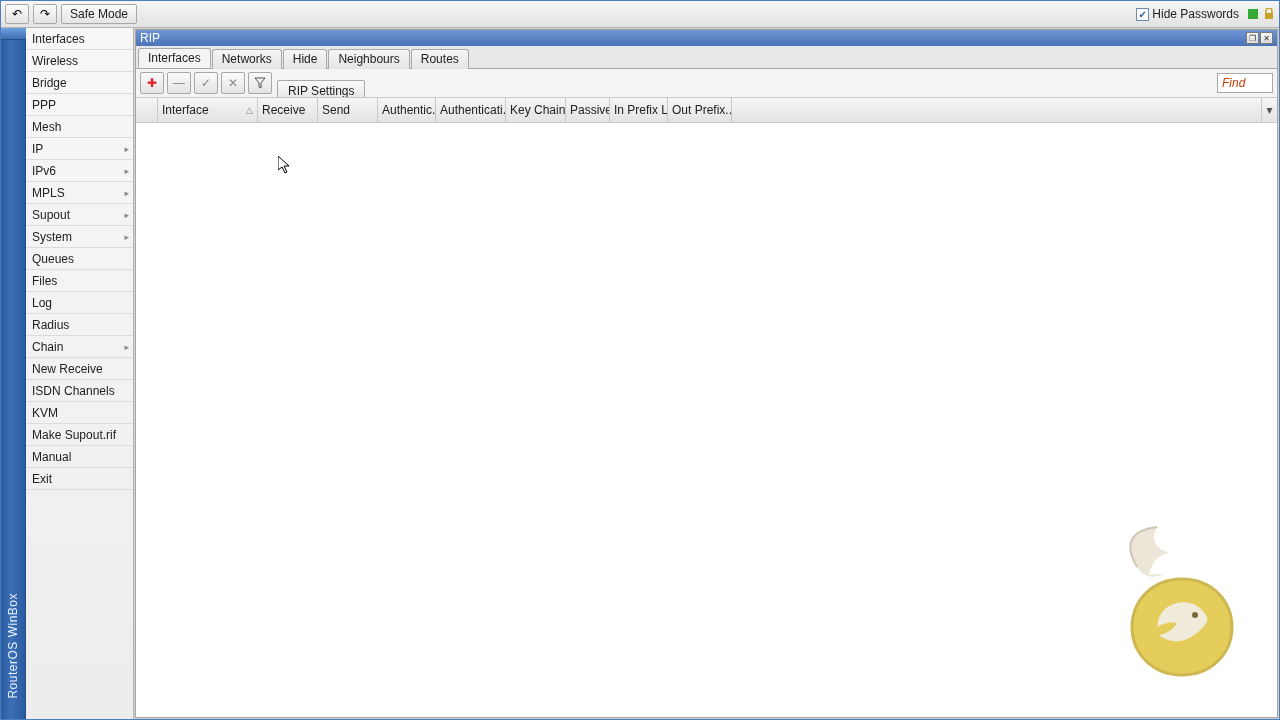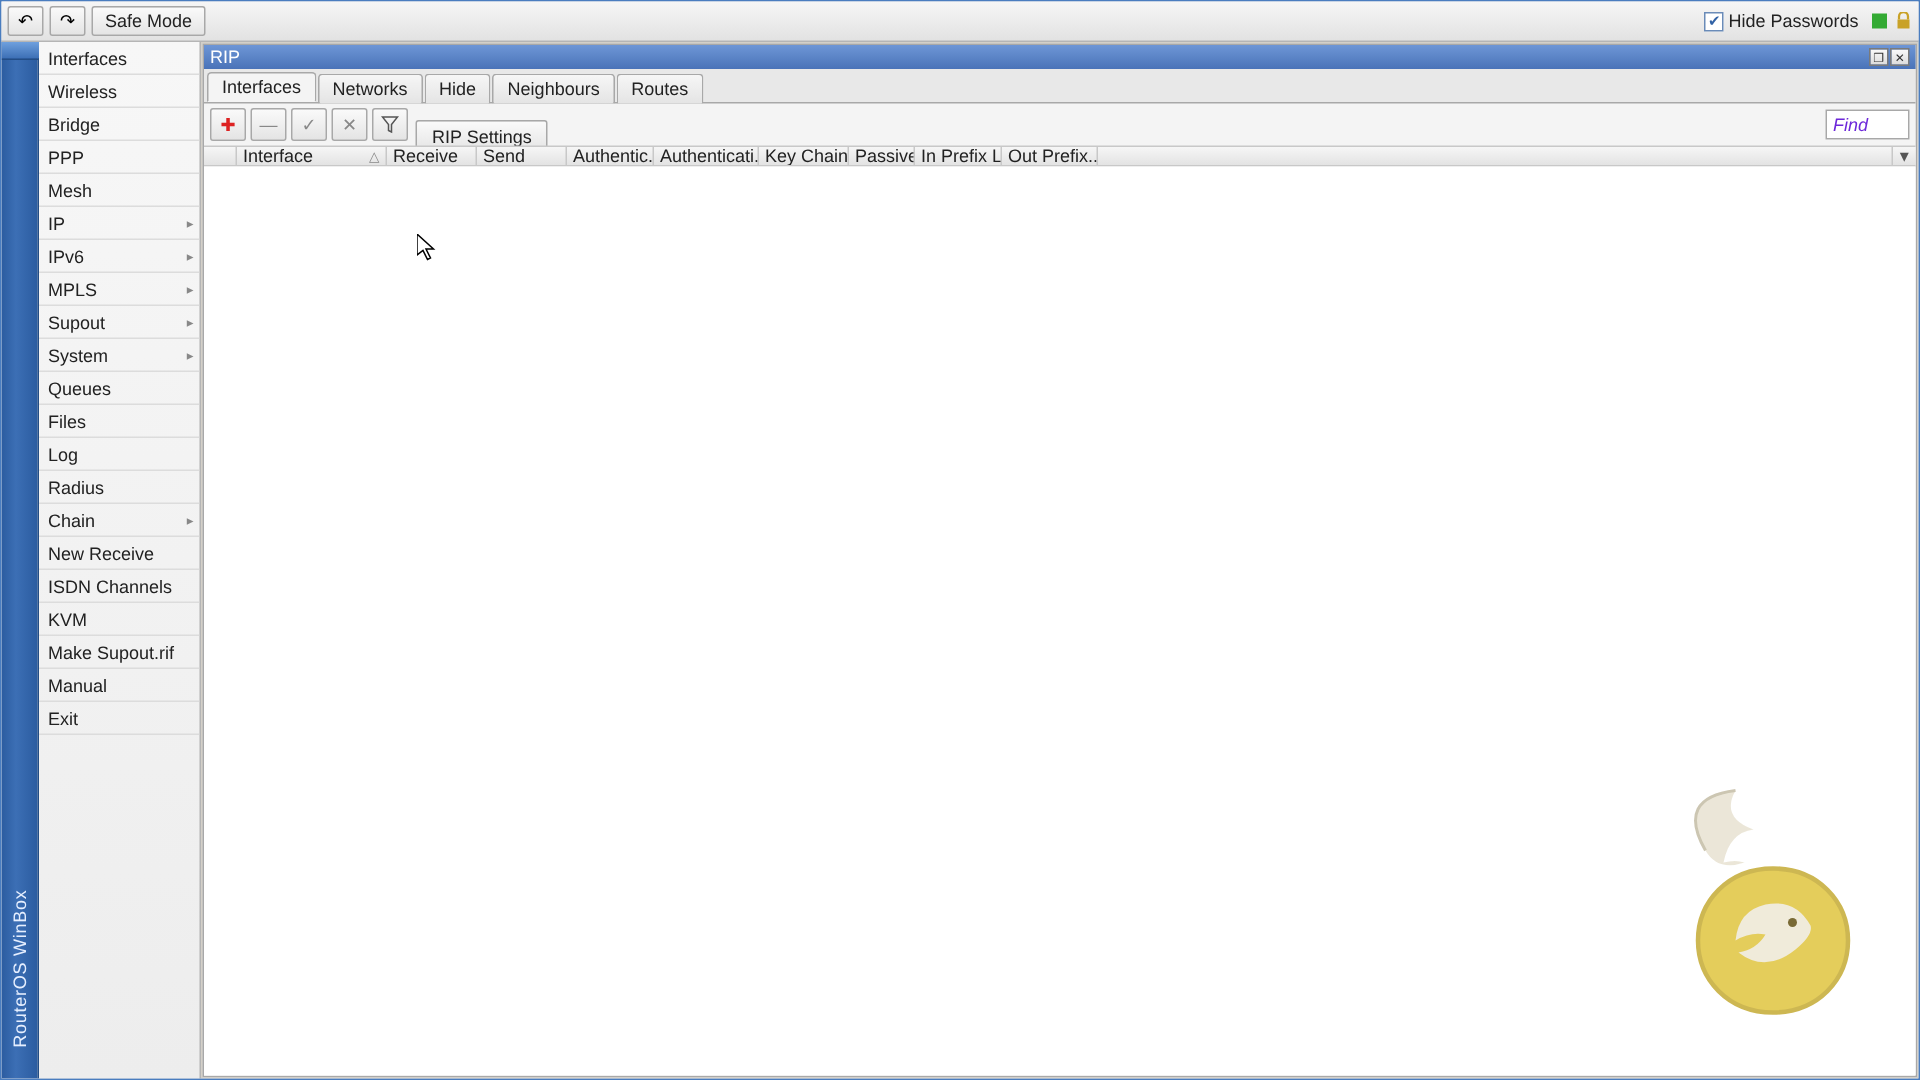--- a/index.html
+++ b/index.html
@@ -42,23 +42,23 @@
 .tabs { display: flex; height: 22px; background: #e8e8e8; padding: 2px 2px 0 2px; gap: 0; }
 .tab { padding: 2px 9px; border: 1px solid #a8a8a8; border-bottom: none; background: linear-gradient(#f6f6f6, #e4e4e4); border-radius: 3px 3px 0 0; color: #222; margin-right: 1px; position: relative; top: 1px; }
 .tab.active { background: #f4f4f4; top: 0; z-index: 2; border-bottom: 1px solid #f4f4f4; }
 
 .panel { flex: 1; background: #f4f4f4; border-top: 1px solid #a8a8a8; display: flex; flex-direction: column; }
 .panel-tbar { height: 28px; display: flex; align-items: center; padding: 3px 4px; gap: 3px; }
 .ptbtn { width: 24px; height: 22px; background: linear-gradient(#fafafa, #e4e4e4); border: 1px solid #a8a8a8; border-radius: 2px; display: flex; align-items: center; justify-content: center; color: #888; }
 .ptbtn.enabled { color: #d22; }
 .ptbtn.filter { color: #555; }
 .rip-settings { height: 22px; padding: 0 10px; background: linear-gradient(#fafafa, #e4e4e4); border: 1px solid #a8a8a8; border-radius: 2px; display: flex; align-items: center; color: #222; margin-left: 2px; margin-top: 16px; }
-.find { margin-left: auto; height: 20px; width: 56px; border: 1px solid #a8a8a8; background: #fff; color: #6d28d9; padding: 0 4px; display: flex; align-items: center; font-style: italic; }
-
-.grid-head { display: flex; height: 14px; background: linear-gradient(#f6f6f6, #e3e3e3); border-top: 1px solid #c8c8c8; border-bottom: 1px solid #c8c8c8; text-align: center; }
+.find { margin-left: auto; height: 20px; width: 56px; border: 1px solid #a8a8a8; background: #fff; color: #c2410c; padding: 0 4px; display: flex; align-items: center; font-style: italic; }
+
+.grid-head { display: flex; height: 26px; background: linear-gradient(#f6f6f6, #e3e3e3); border-top: 1px solid #c8c8c8; border-bottom: 1px solid #c8c8c8; text-align: center; }
 .gh { border-right: 1px solid #c8c8c8; padding: 1px 4px; color: #222; white-space: nowrap; overflow: hidden; display: flex; align-items: center; }
 .gh.flag { width: 22px; }
 .gh .sort { margin-left: auto; color: #888; font-size: 9px; }
 .gh0 { width: 100px; } .gh1 { width: 60px; } .gh2 { width: 60px; } .gh3 { width: 58px; }
 .gh4 { width: 70px; } .gh5 { width: 60px; } .gh6 { width: 44px; } .gh7 { width: 58px; } .gh8 { width: 64px; }
 .gh-drop { width: 16px; border-left: 1px solid #c8c8c8; margin-left: auto; display: flex; align-items: center; justify-content: center; color: #555; }
 
 .grid-body { flex: 1; background: #fff; position: relative; }
 .watermark { position: absolute; right: 30px; bottom: 40px; width: 180px; height: 160px; opacity: 0.9; pointer-events: none; }
 

